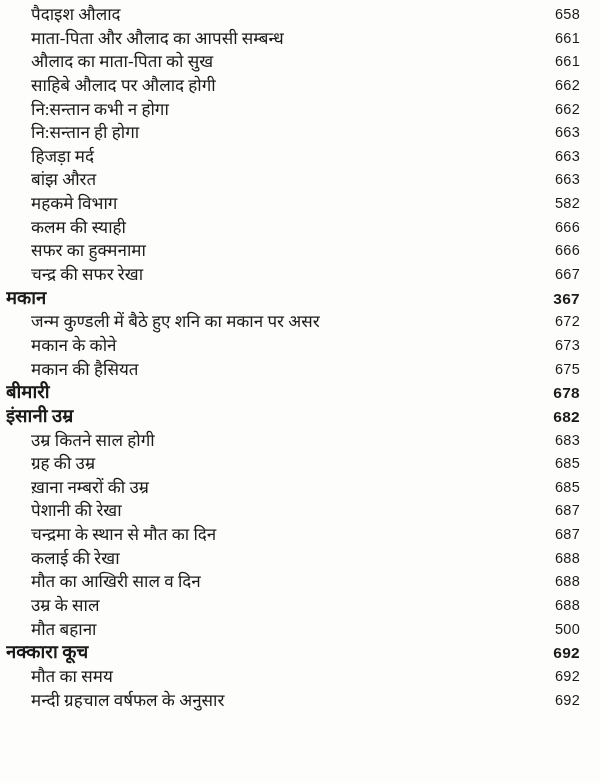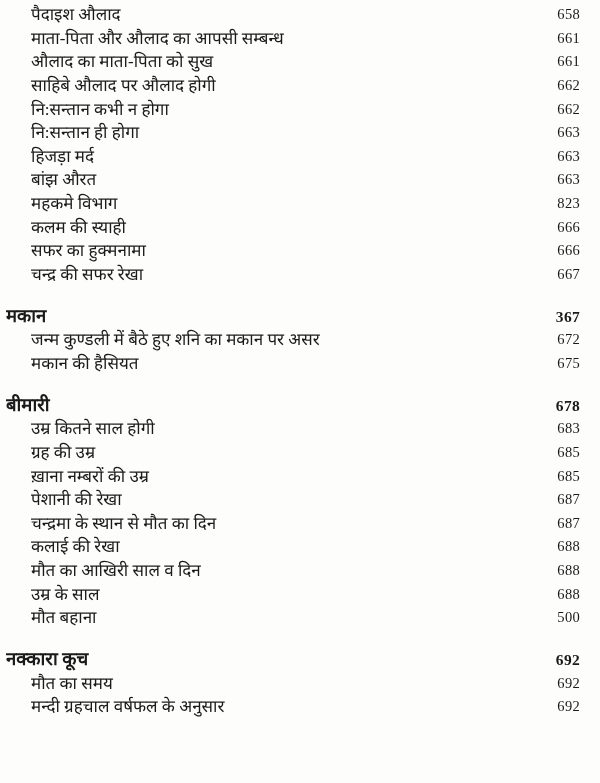--- a/index.html
+++ b/index.html
@@ -33,31 +33,30 @@
   .row .label {
     flex: 1 1 auto;
     font-size: 17px;
     overflow: hidden;
   }
   .row.item .label {
     padding-left: 25px;
   }
   .row.section {
     font-weight: bold;
-    margin-top: 18px;
   }
   .row.section .label {
     font-size: 18.5px;
     padding-left: 0;
   }
   .pagenum {
     flex: 0 0 auto;
     min-width: 38px;
     text-align: right;
-    font-family: Liberation Serif, serif;
+    font-family: Liberation Sans, sans-serif;
     font-size: 14.5px;
     letter-spacing: 0.3px;
   }
   .row.section .pagenum {
     font-size: 15.5px;
     font-weight: bold;
   }
 </style>
 </head>
 <body>
@@ -91,21 +90,21 @@
       <div class="row item">
         <span class="label">हिजड़ा मर्द</span>
         <span class="pagenum">663</span>
       </div>
       <div class="row item">
         <span class="label">बांझ औरत</span>
         <span class="pagenum">663</span>
       </div>
       <div class="row item">
         <span class="label">महकमे विभाग</span>
-        <span class="pagenum">823</span>
+        <span class="pagenum">582</span>
       </div>
       <div class="row item">
         <span class="label">कलम की स्याही</span>
         <span class="pagenum">666</span>
       </div>
       <div class="row item">
         <span class="label">सफर का हुक्मनामा</span>
         <span class="pagenum">666</span>
       </div>
       <div class="row item">
@@ -114,26 +113,34 @@
       </div>
       <div class="row section">
         <span class="label">मकान</span>
         <span class="pagenum">367</span>
       </div>
       <div class="row item">
         <span class="label">जन्म कुण्डली में बैठे हुए शनि का मकान पर असर</span>
         <span class="pagenum">672</span>
       </div>
       <div class="row item">
+        <span class="label">मकान के कोने</span>
+        <span class="pagenum">673</span>
+      </div>
+      <div class="row item">
         <span class="label">मकान की हैसियत</span>
         <span class="pagenum">675</span>
       </div>
       <div class="row section">
         <span class="label">बीमारी</span>
         <span class="pagenum">678</span>
+      </div>
+      <div class="row section">
+        <span class="label">इंसानी उम्र</span>
+        <span class="pagenum">682</span>
       </div>
       <div class="row item">
         <span class="label">उम्र कितने साल होगी</span>
         <span class="pagenum">683</span>
       </div>
       <div class="row item">
         <span class="label">ग्रह की उम्र</span>
         <span class="pagenum">685</span>
       </div>
       <div class="row item">

